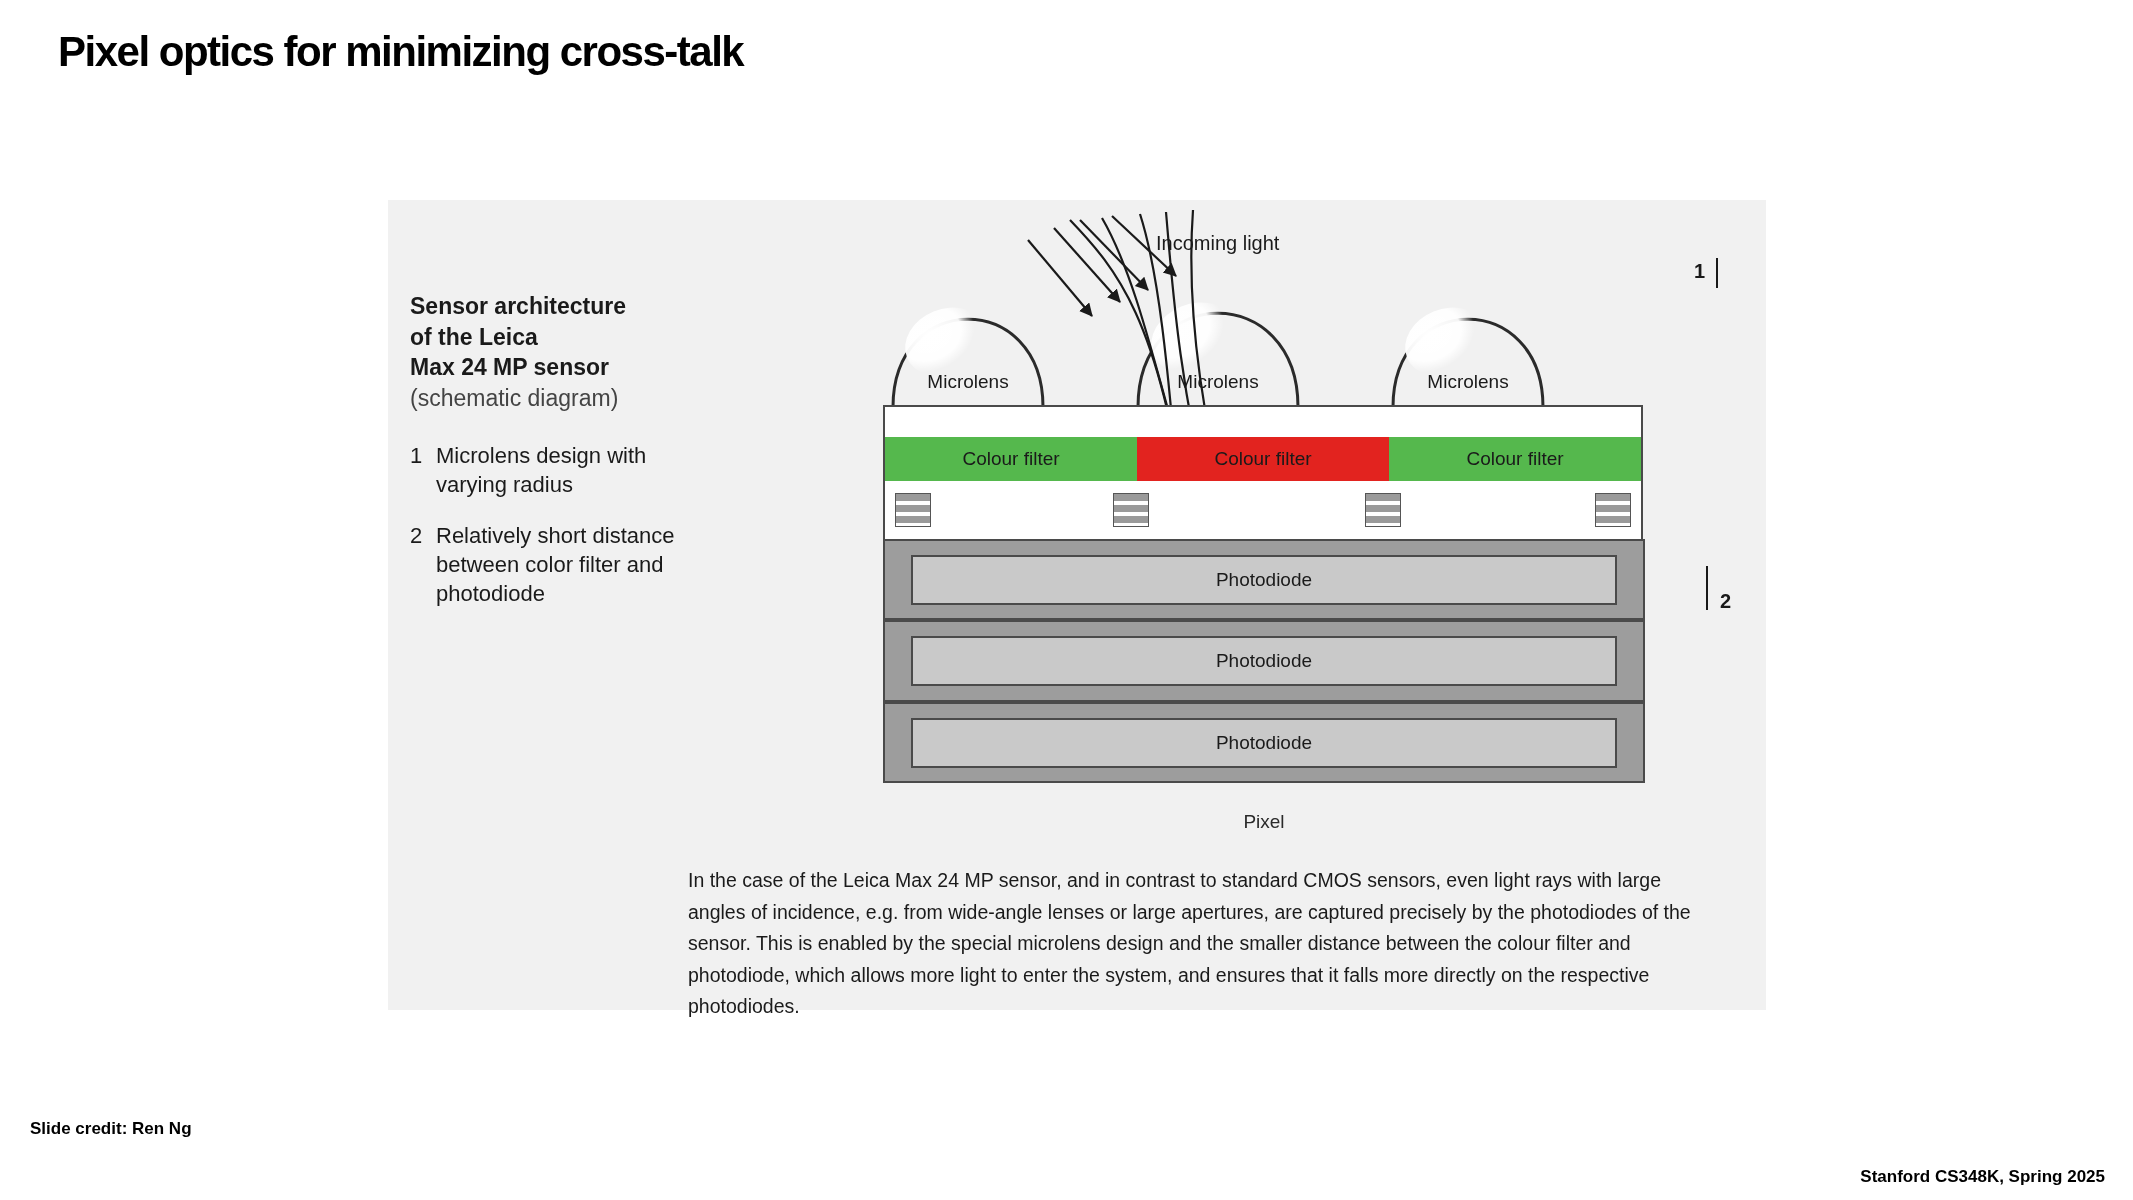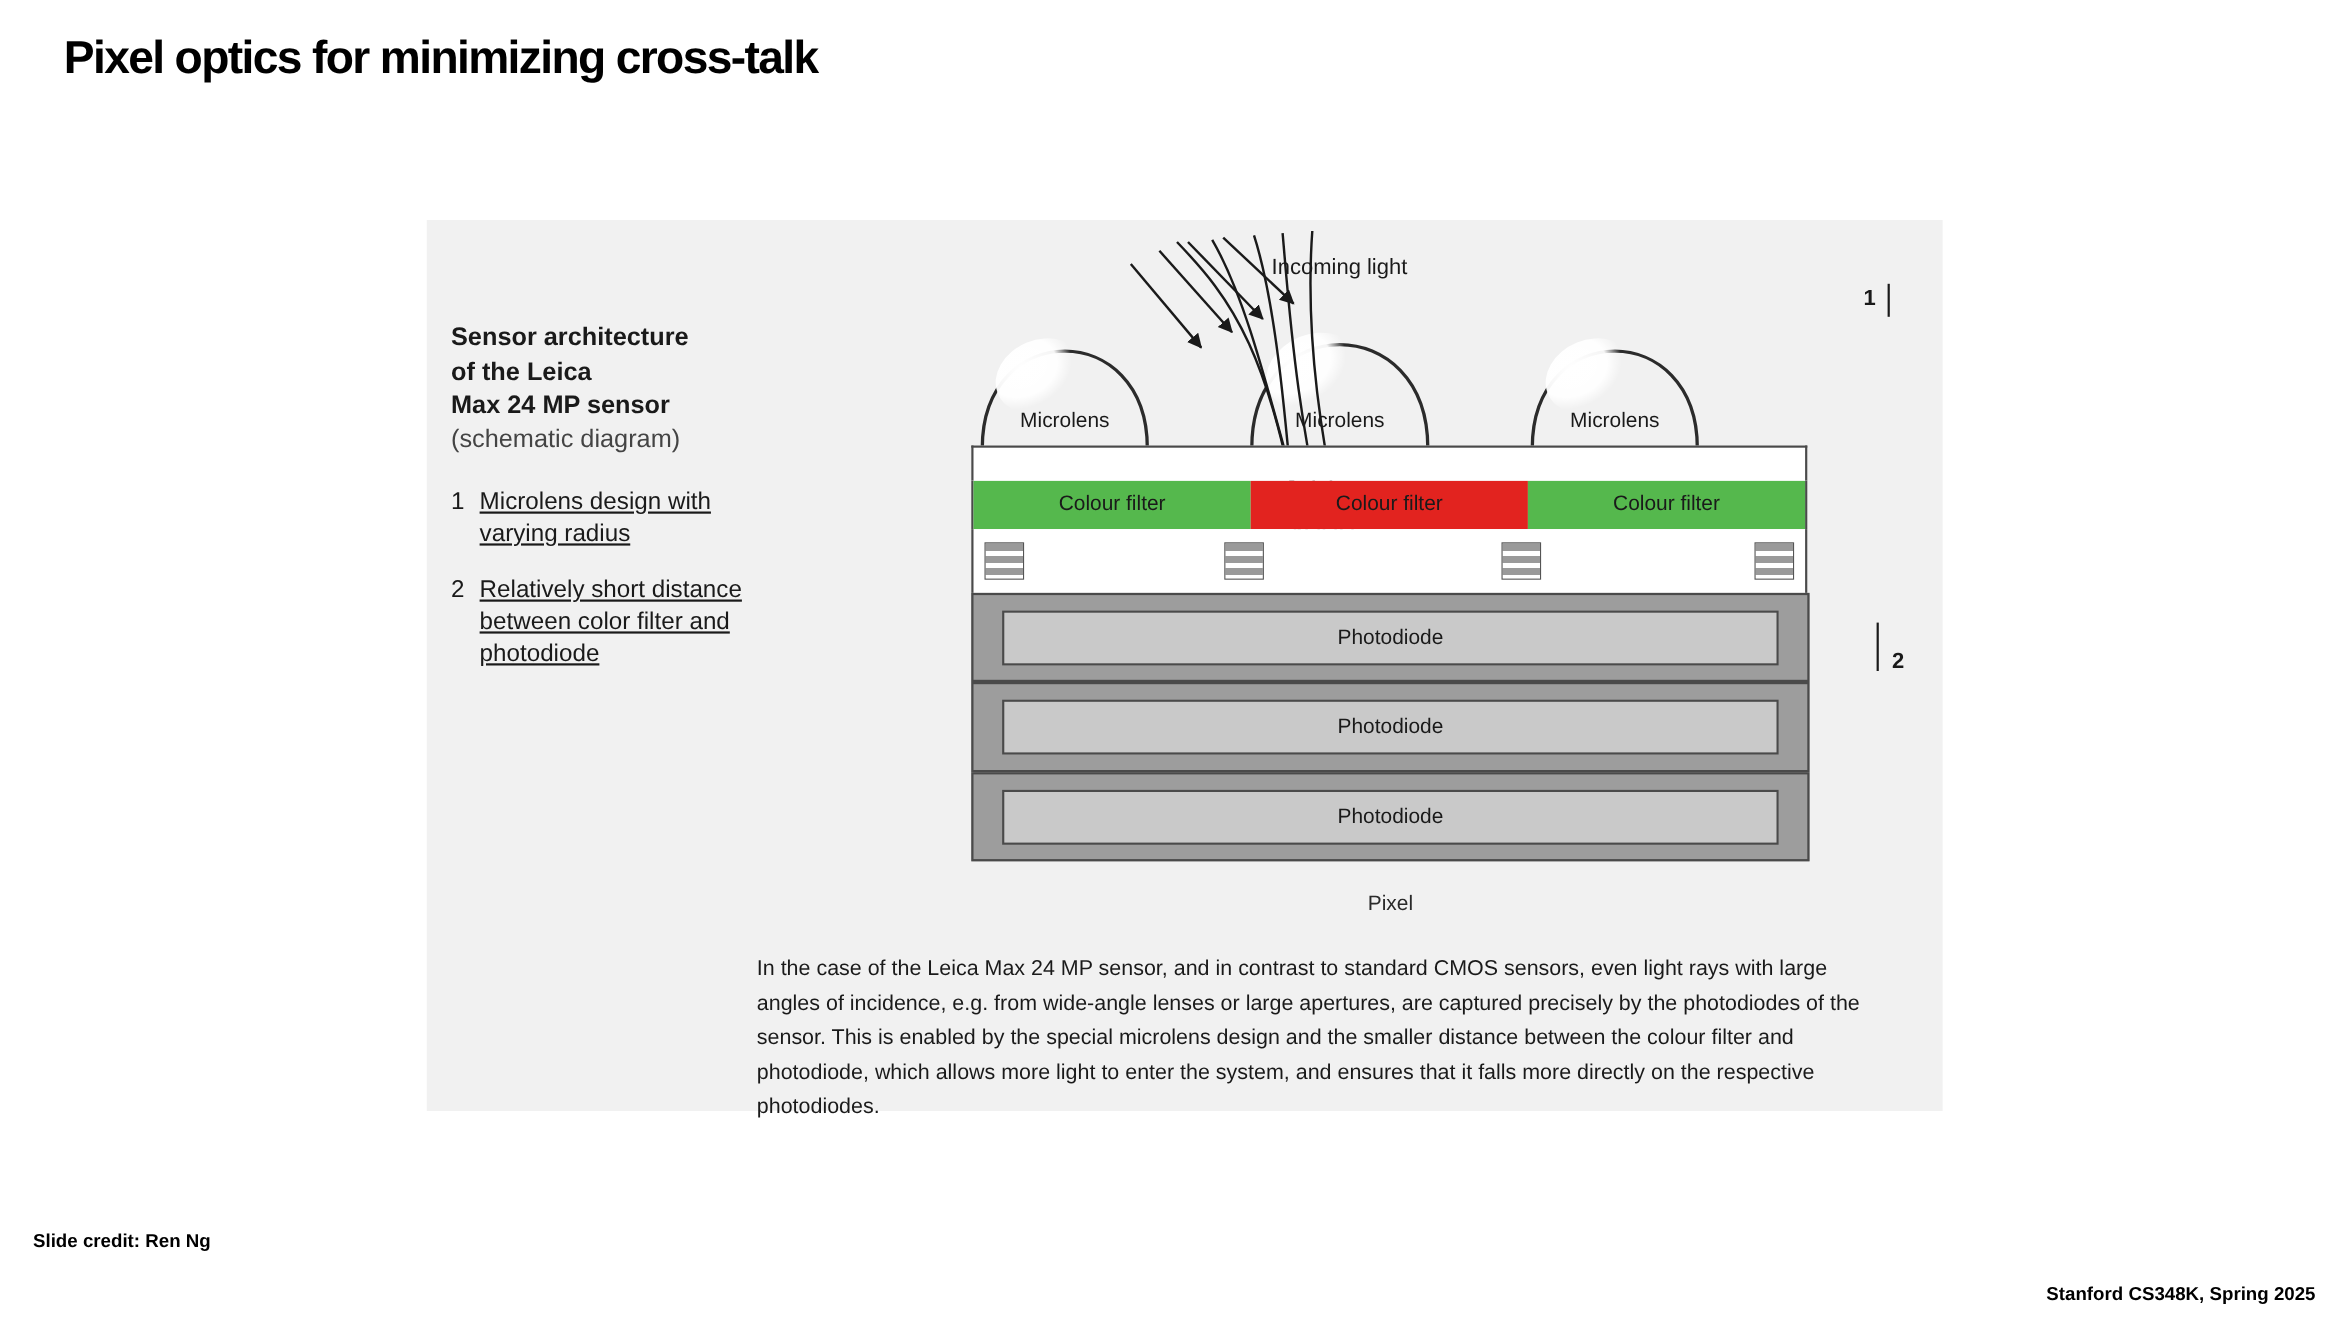--- a/index.html
+++ b/index.html
@@ -62,21 +62,20 @@
     line-height: 1.32;
     color: #1a1a1a;
   }
   .numitem .num {
     width: 26px;
     flex: 0 0 26px;
     font-weight: normal;
   }
   .numitem .txt {
     flex: 1;
-    text-decoration: underline;
   }
   .diagram-area {
     position: absolute;
     left: 300px;
     top: 10px;
     width: 1060px;
     height: 620px;
   }
   .incoming-label {
     position: absolute;

